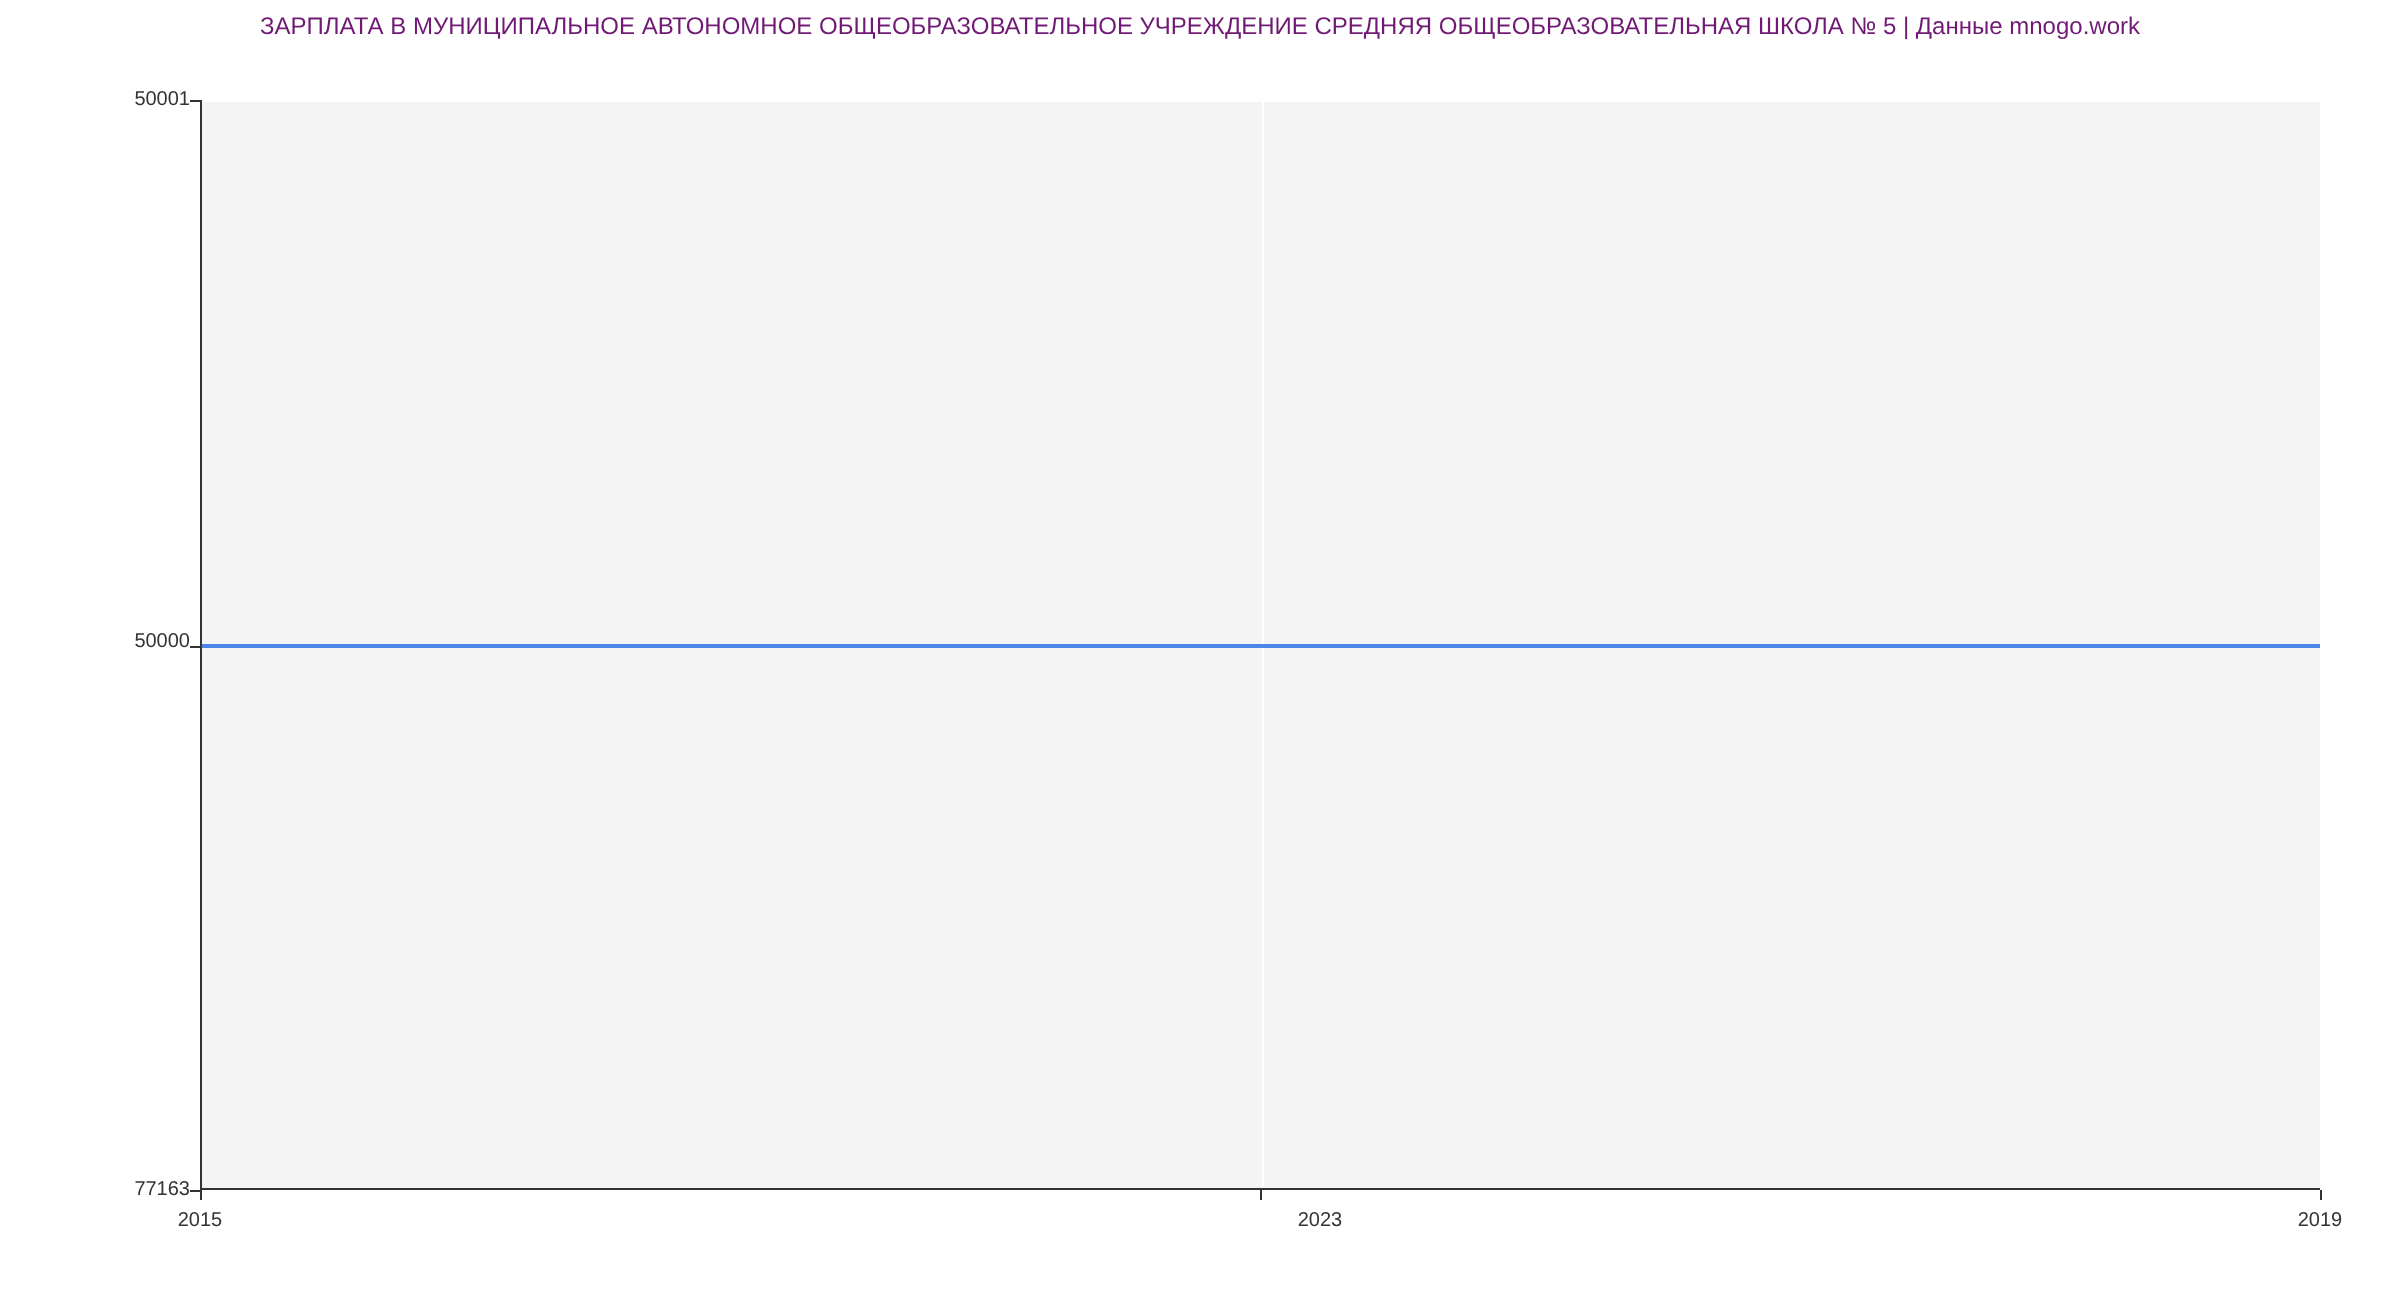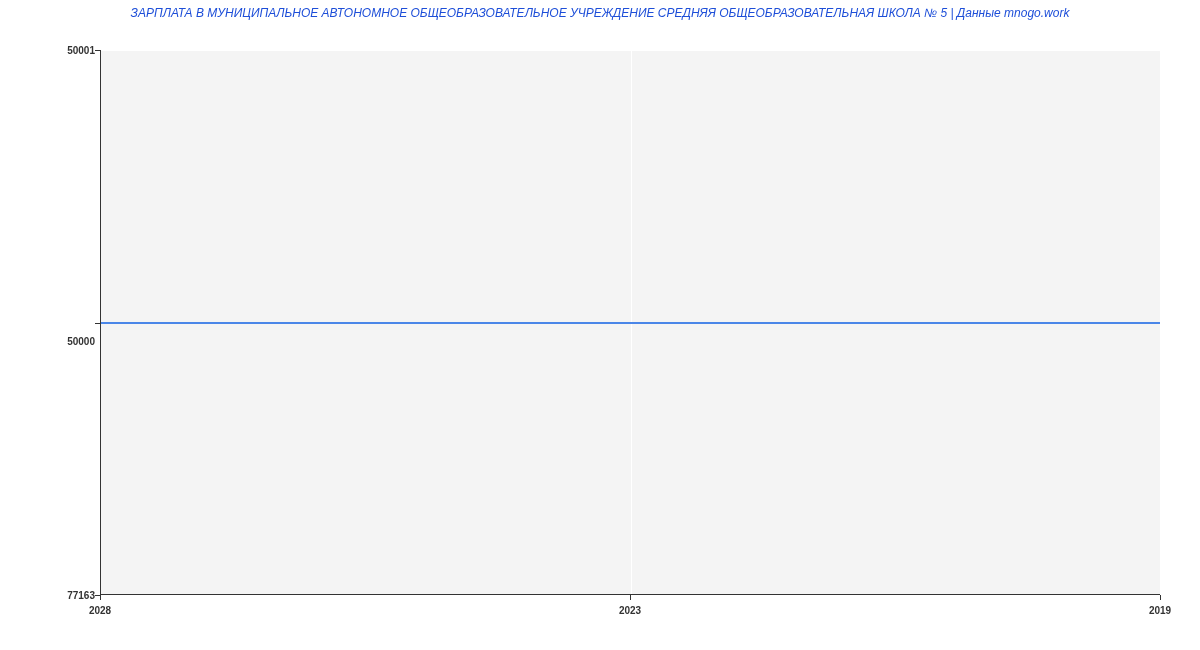--- a/index.html
+++ b/index.html
@@ -1,32 +1,31 @@
 <!DOCTYPE html>
 <html><head>
   <meta charset="utf-8">
   <style>
-    * { margin: 0; padding: 0; box-sizing: border-box; font-weight: bold; }
+    * { margin: 0; padding: 0; box-sizing: border-box; }
     body {
       font-family: Arial, Helvetica, sans-serif;
       width: 1200px;
       height: 650px;
       background: #ffffff;
       position: relative;
     }
     .chart-title {
       position: absolute;
       top: 6px;
       left: 0;
       width: 100%;
       text-align: center;
       font-size: 12px;
-      color: #1d4ed8;
+      color: #701a75;
       font-weight: normal;
-      font-style: italic;
     }
     .plot-area {
       position: absolute;
       left: 100px;
       top: 50px;
       width: 1060px;
       height: 545px;
       background: #f4f4f4;
       border-left: 1px solid #333333;
       border-bottom: 1px solid #333333;
@@ -94,25 +93,25 @@
   <div class="grid-v" style="left: 1059px;"></div>
   <div class="grid-h" style="top: 272.5px;"></div>
   <div class="grid-h" style="top: 0px;"></div>
   <div class="data-line" style="top: 271.5px;"></div>
 </div>
 
 <div class="y-tick-mark" style="top: 595px;"></div>
 <div class="y-tick" style="top: 595px;">77163</div>
 
 <div class="y-tick-mark" style="top: 322.5px;"></div>
-<div class="y-tick" style="top: 341px;">50000</div>
+<div class="y-tick" style="top: 321px;">50000</div>
 
 <div class="y-tick-mark" style="top: 50px;"></div>
 <div class="y-tick" style="top: 50px;">50001</div>
 
 <div class="x-tick-mark" style="left: 100px;"></div>
-<div class="x-tick" style="left: 100px;">2028</div>
+<div class="x-tick" style="left: 100px;">2015</div>
 
 <div class="x-tick-mark" style="left: 630px;"></div>
-<div class="x-tick" style="left: 630px;">2023</div>
+<div class="x-tick" style="left: 660px;">2023</div>
 
 <div class="x-tick-mark" style="left: 1160px;"></div>
 <div class="x-tick" style="left: 1160px;">2019</div>
 
 </body></html>

